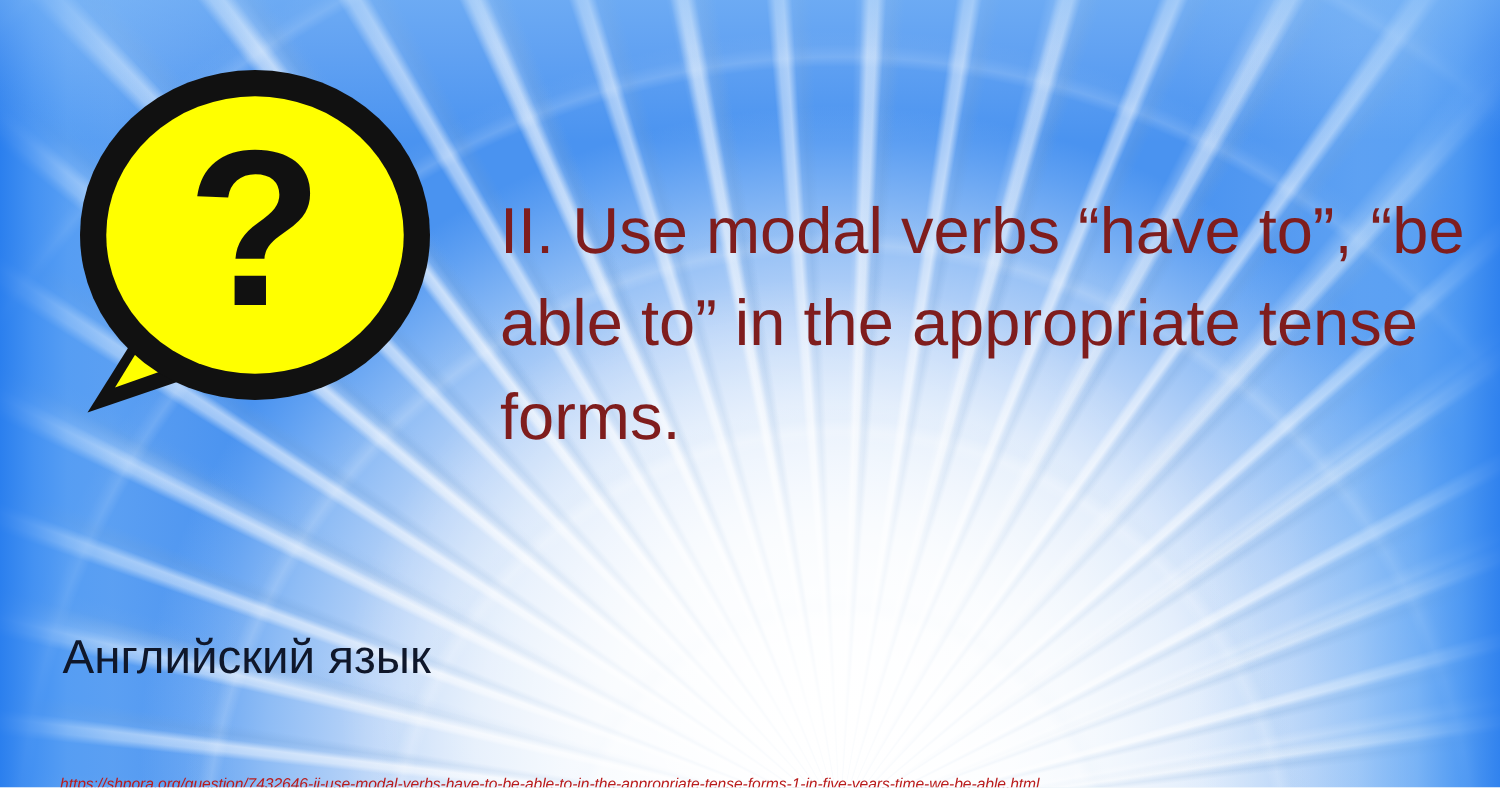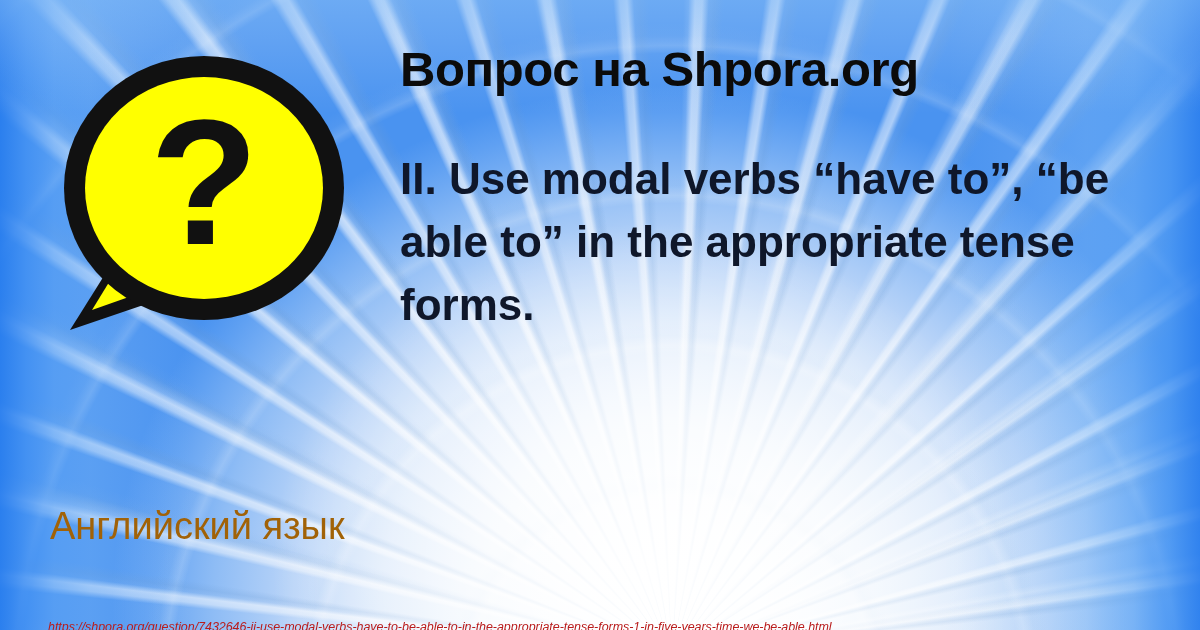--- a/index.html
+++ b/index.html
@@ -155,21 +155,21 @@
     white-space: pre-line;
   }
 
   .subject {
     position: absolute;
     left: 50px;
     top: 506px;
     width: 340px;
     font-size: 38px;
     line-height: 1.1;
-    color: #a16207;
+    color: #0f172a;
     font-weight: normal;
   }
 
   
   .right-col {
     position: absolute;
     left: 396px;
     top: 0;
     width: 804px;
     height: 630px;
@@ -185,24 +185,24 @@
     color: #0b0b0b;
     letter-spacing: -0.4px;
     white-space: nowrap;
   }
 
   .q-body {
     position: absolute;
     left: 4px;
     top: 148px;
     width: 800px;
-    font-size: 44px;
+    font-size: 52px;
     line-height: 1.43;
-    color: #0f172a;
-    font-weight: bold;
+    color: #7f1d1d;
+    font-weight: normal;
   }
   .q-body p { margin: 0; }
   .q-para-2 { margin-top: 0 !important; }
 
   .url-bar {
     position: absolute;
     left: 48px;
     top: 621px;
     font-size: 12.5px;
     line-height: 1;
@@ -242,21 +242,20 @@
           <text x="152" y="196" text-anchor="middle" font-family="'Liberation Sans', sans-serif" font-size="178" font-weight="bold" fill="#111111">?</text>
         </svg>
       </div>
 
 
       <div class="subject">Английский язык</div>
     </div>
 
     <div class="right-col">
 
-      <div class="site-title">Вопрос на Shpora.org</div>
 
       <div class="q-body">
         <p>II. Use modal verbs “have to”, “be able to” in the appropriate tense forms.</p>
       </div>
     </div>
 
     <div class="url-bar">https://shpora.org/question/7432646-ii-use-modal-verbs-have-to-be-able-to-in-the-appropriate-tense-forms-1-in-five-years-time-we-be-able.html</div>
 
   </div>
 </div>

